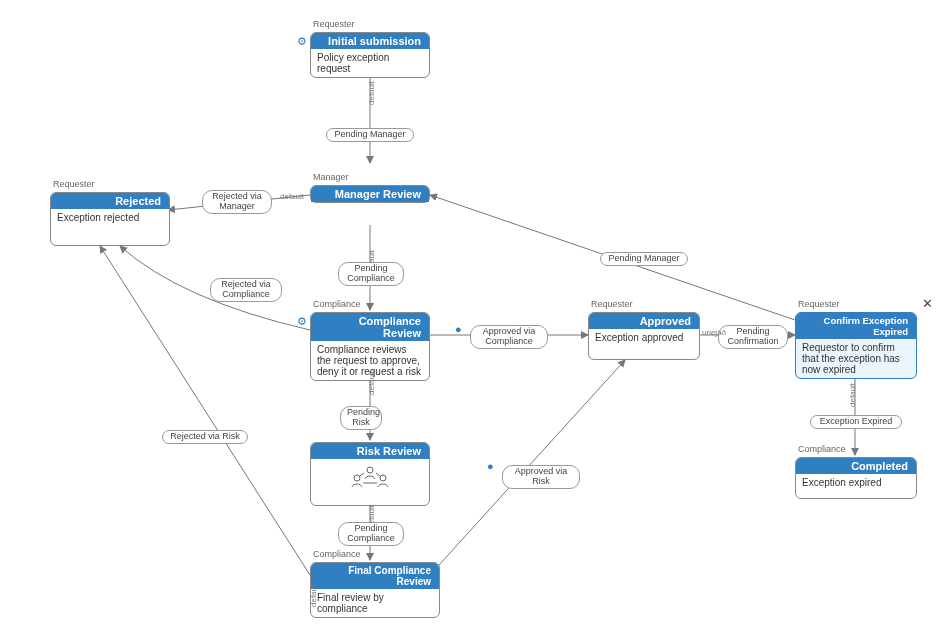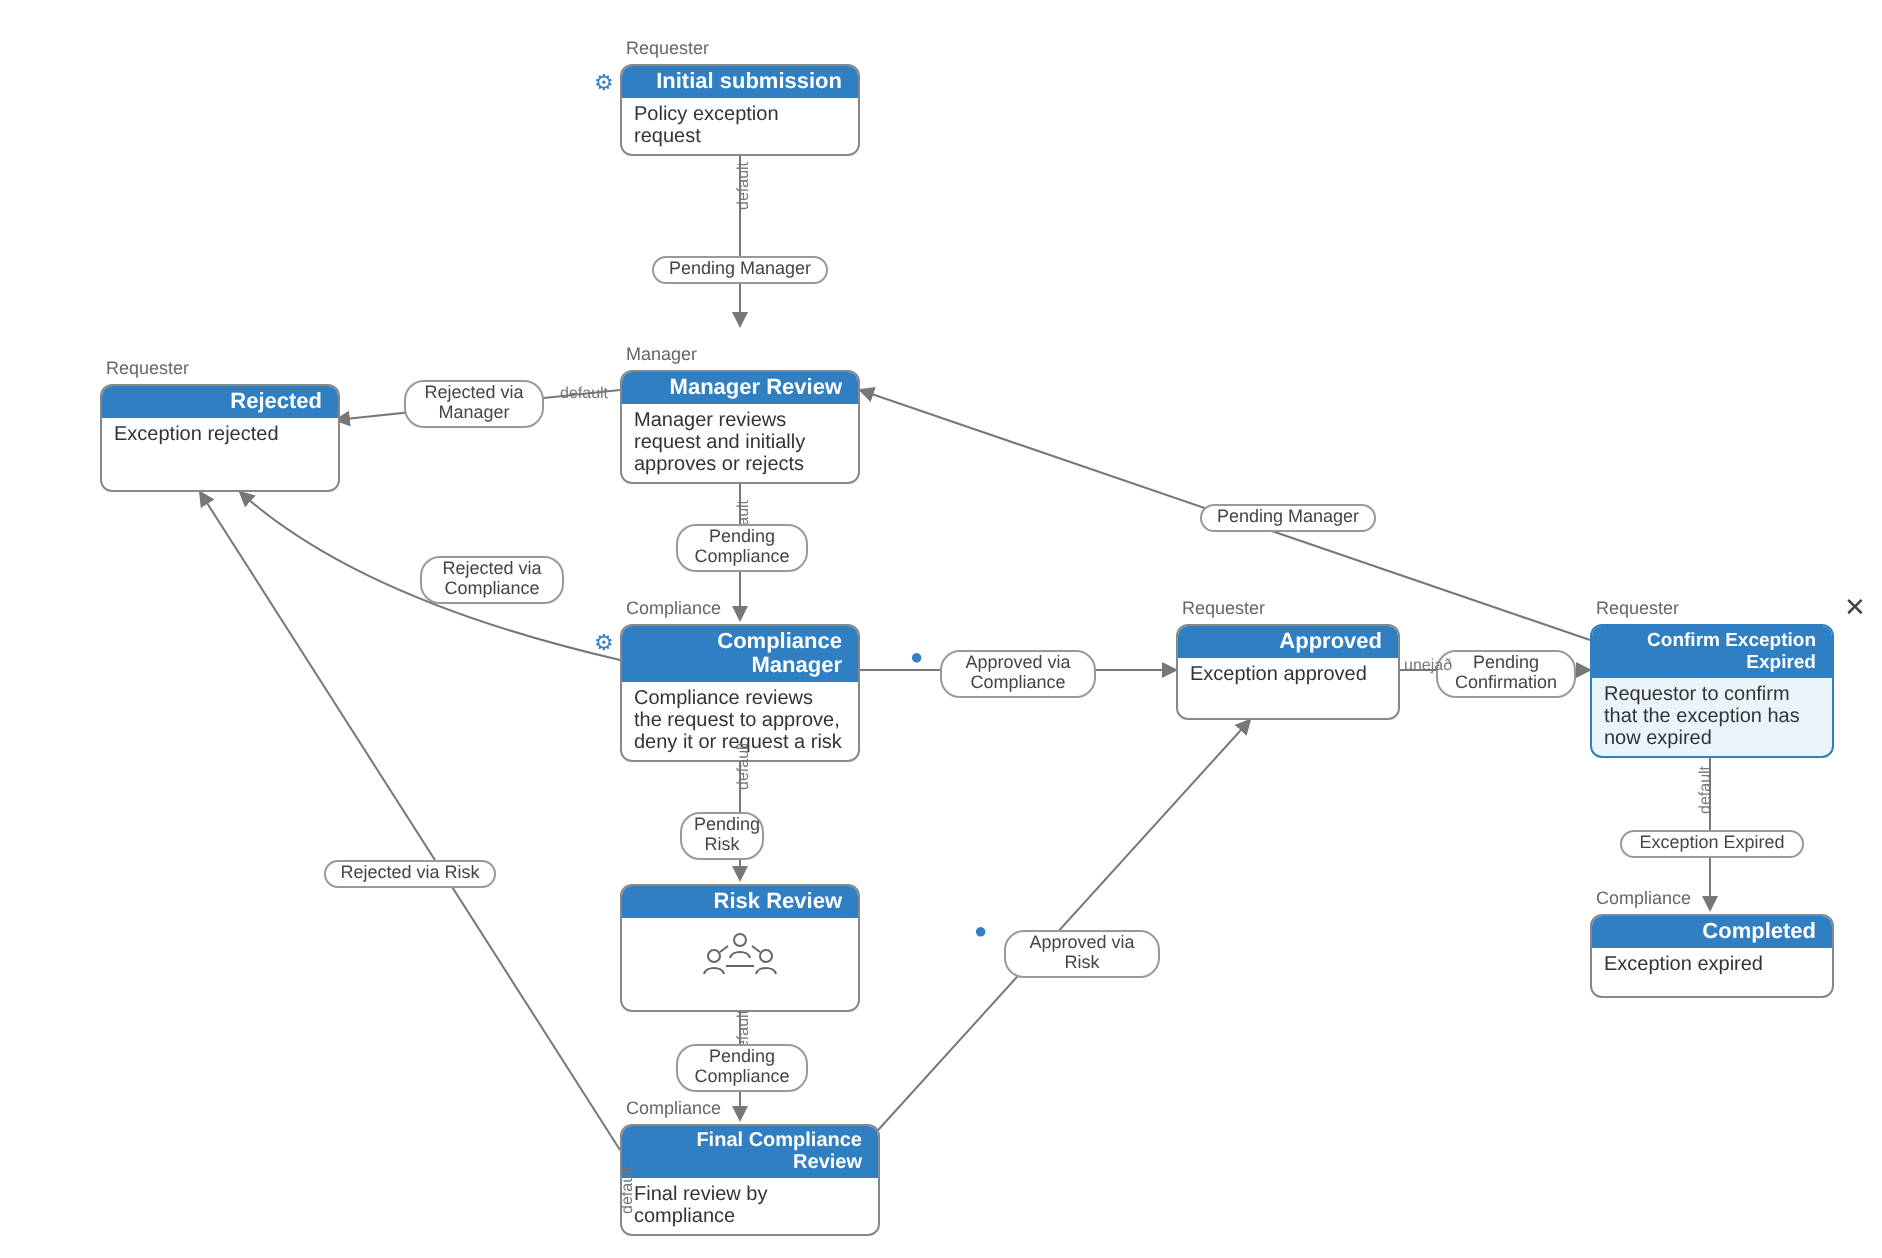--- a/index.html
+++ b/index.html
@@ -147,28 +147,27 @@
 
   <div class="node" style="left:50px; top:192px; width:120px; height:54px;">
     <span class="swimlane">Requester</span>
     <div class="hdr">Rejected</div>
     <div class="body">Exception rejected</div>
   </div>
 
   <div class="node" style="left:310px; top:165px; width:120px;margin-top:20px;">
     <span class="swimlane">Manager</span>
     <div class="hdr">Manager Review</div>
-    <div class="body">Manager reviews request and initially approves or rejects</div>
     <span class="default-tag" style="left:56px; top:88px;">default</span>
   </div>
 
   <div class="node" style="left:310px; top:312px; width:120px;">
     <span class="swimlane">Compliance</span>
     <span class="gear">⚙</span>
-    <div class="hdr">Compliance Manager</div>
+    <div class="hdr">Compliance Review</div>
     <div class="body">Compliance reviews the request to approve, deny it or request a risk</div>
     <span class="default-tag" style="left:56px; top:82px;">default</span>
   </div>
 
   <div class="node" style="left:310px; top:442px; width:120px; height:64px;">
     <div class="hdr">Risk Review</div>
     <div class="body">
       <svg class="people-svg" width="44" height="26" viewBox="0 0 44 26">
         <g stroke="#666" stroke-width="1" fill="none">
           <circle cx="22" cy="6" r="3"></circle>

